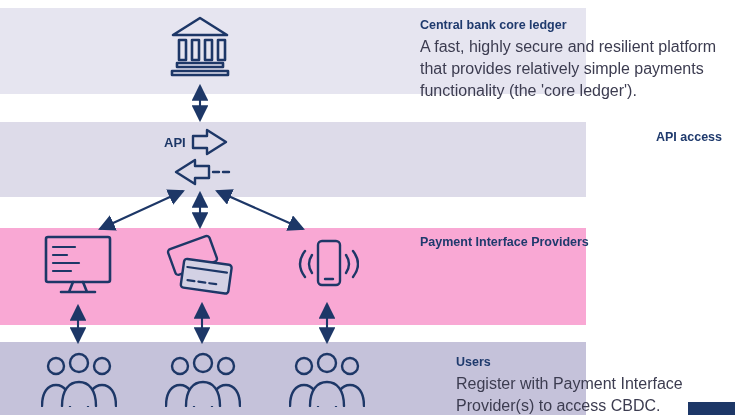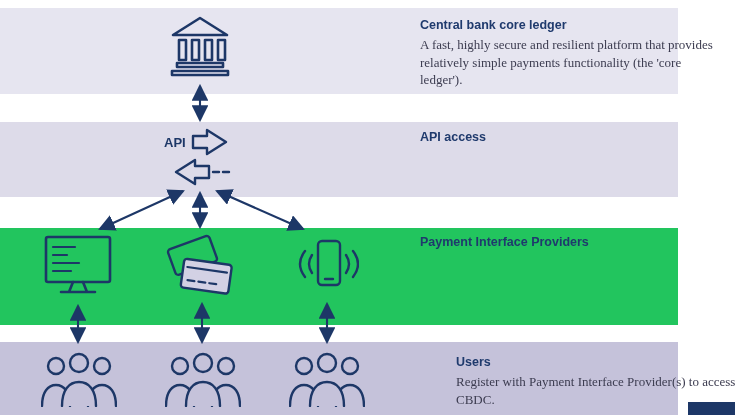--- a/index.html
+++ b/index.html
@@ -1,28 +1,28 @@
 <!DOCTYPE html>
 <html><head>
 <meta charset="utf-8">
 <style>
   html,body{margin:0;padding:0;background:#ffffff;font-family:"Liberation Sans",sans-serif;}
   .canvas{position:relative;width:735px;height:415px;background:#ffffff;overflow:hidden;}
-  .band{position:absolute;left:0;width:678px;}
+  .band{position:absolute;left:0;width:586px;}
   .band1{top:8px;height:86px;background:#e6e5f0;}
-  .band2{top:122px;height:75px;background:#dddbe9;}
-  .band3{top:228px;height:97px;background:#22c55e;}
+  .band2{top:122px;height:75px;background:#dddbe9;text-align:right;}
+  .band3{top:228px;height:97px;background:#f9a8d4;}
   .band4{top:342px;height:73px;background:#c5c2da;}
   .band-text{position:absolute;left:420px;width:302px;}
   .band1 .band-text{top:10px;}
   .band2 .band-text{top:8px;}
   .band3 .band-text{top:7px;}
   .band4 .band-text{top:13px;margin-left:36px;}
   .band-title{font-size:12.5px;font-weight:bold;color:#1f3a6d;margin-bottom:4px;}
-  .band-desc{font-size:13px;line-height:1.36;color:#3c3c50;font-family:Liberation Serif, serif;}
+  .band-desc{font-size:16px;line-height:1.36;color:#3c3c50;}
   .icon{position:absolute;}
   .arrows{position:absolute;left:0;top:0;pointer-events:none;}
   .corner-mark{position:absolute;right:0;bottom:0;width:47px;height:13px;background:#1d3767;}
 </style>
 </head>
 <body>
 
 <div class="canvas">
 
   <div class="band band1">

